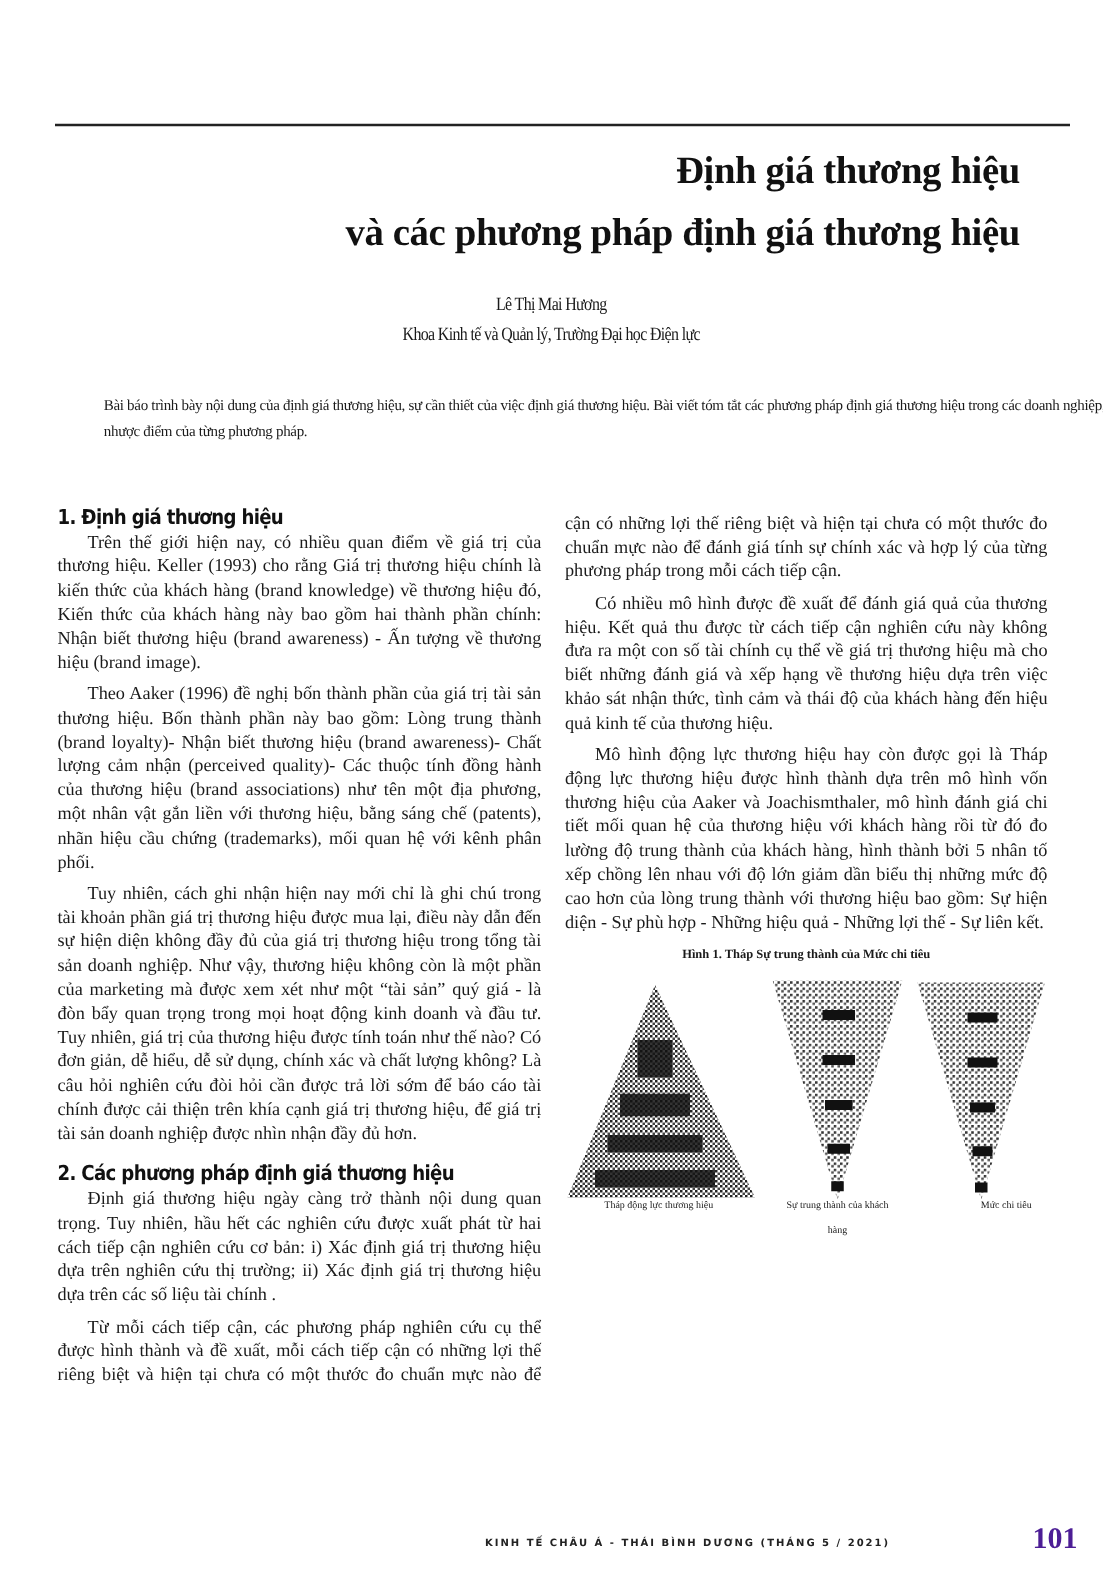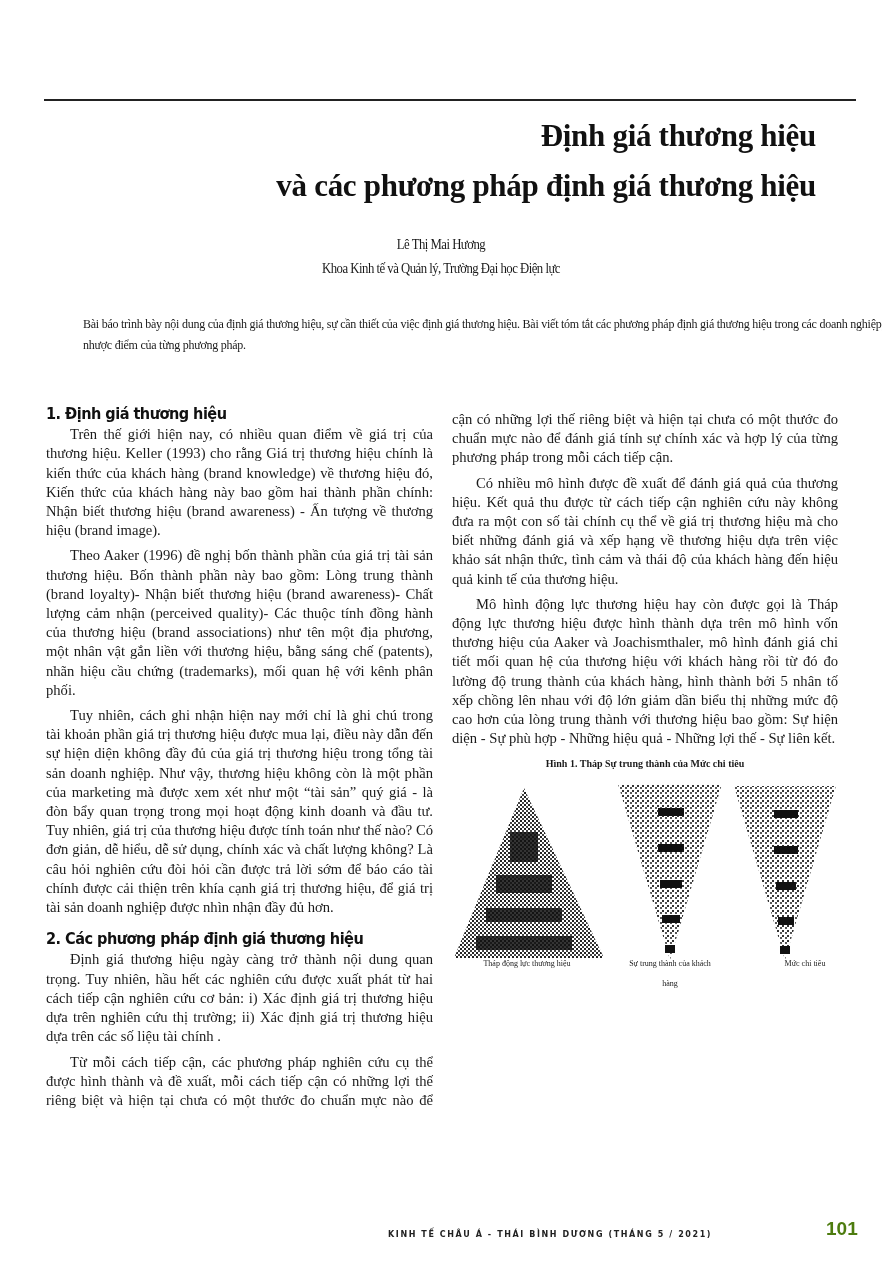--- a/index.html
+++ b/index.html
@@ -26,22 +26,22 @@
   h3.sub { font-family: "Liberation Serif", serif; font-weight: bold; font-size: 14.6px; margin: 2px 0 4px 0;
     text-indent: 24px; text-align: justify; }
   .bullet { text-indent: 24px; margin: 0 0 6px 0; }
   .figure { position: relative; height: 230px; margin: 4px 0 4px 0; }
   .fig-cap { text-align: center; font-family: "Liberation Serif", serif; font-weight: bold; font-size: 10px; margin-bottom: 6px; }
   .fig-svg { display: block; }
   .fig-labels { position: absolute; top: 200px; left: 0; width: 386px; font-family: "Liberation Serif", serif; font-size: 8px; }
   .fig-labels span { position: absolute; text-align: center; }
   .footer { position: absolute; top: 1230px; left: 388px; font-family: "DejaVu Sans", sans-serif; font-size: 8px;
     letter-spacing: 1.6px; font-weight: bold; color: #222; }
-  .pageno { position: absolute; top: 1218px; left: 826px; font-family: Liberation Sans, sans-serif; font-weight: bold;
-    font-size: 19px; color: #4d7c0f; }
+  .pageno { position: absolute; top: 1218px; left: 826px; font-family: Liberation Serif, serif; font-weight: bold;
+    font-size: 24px; color: #4c1d95; }
 </style>
 </head>
 <body>
 
 <div class="rule"></div>
 
 <div class="title t1">Định giá thương hiệu</div>
 <div class="title t2">và các phương pháp định giá thương hiệu</div>
 
 <div class="author a1">Lê Thị Mai Hương</div>

